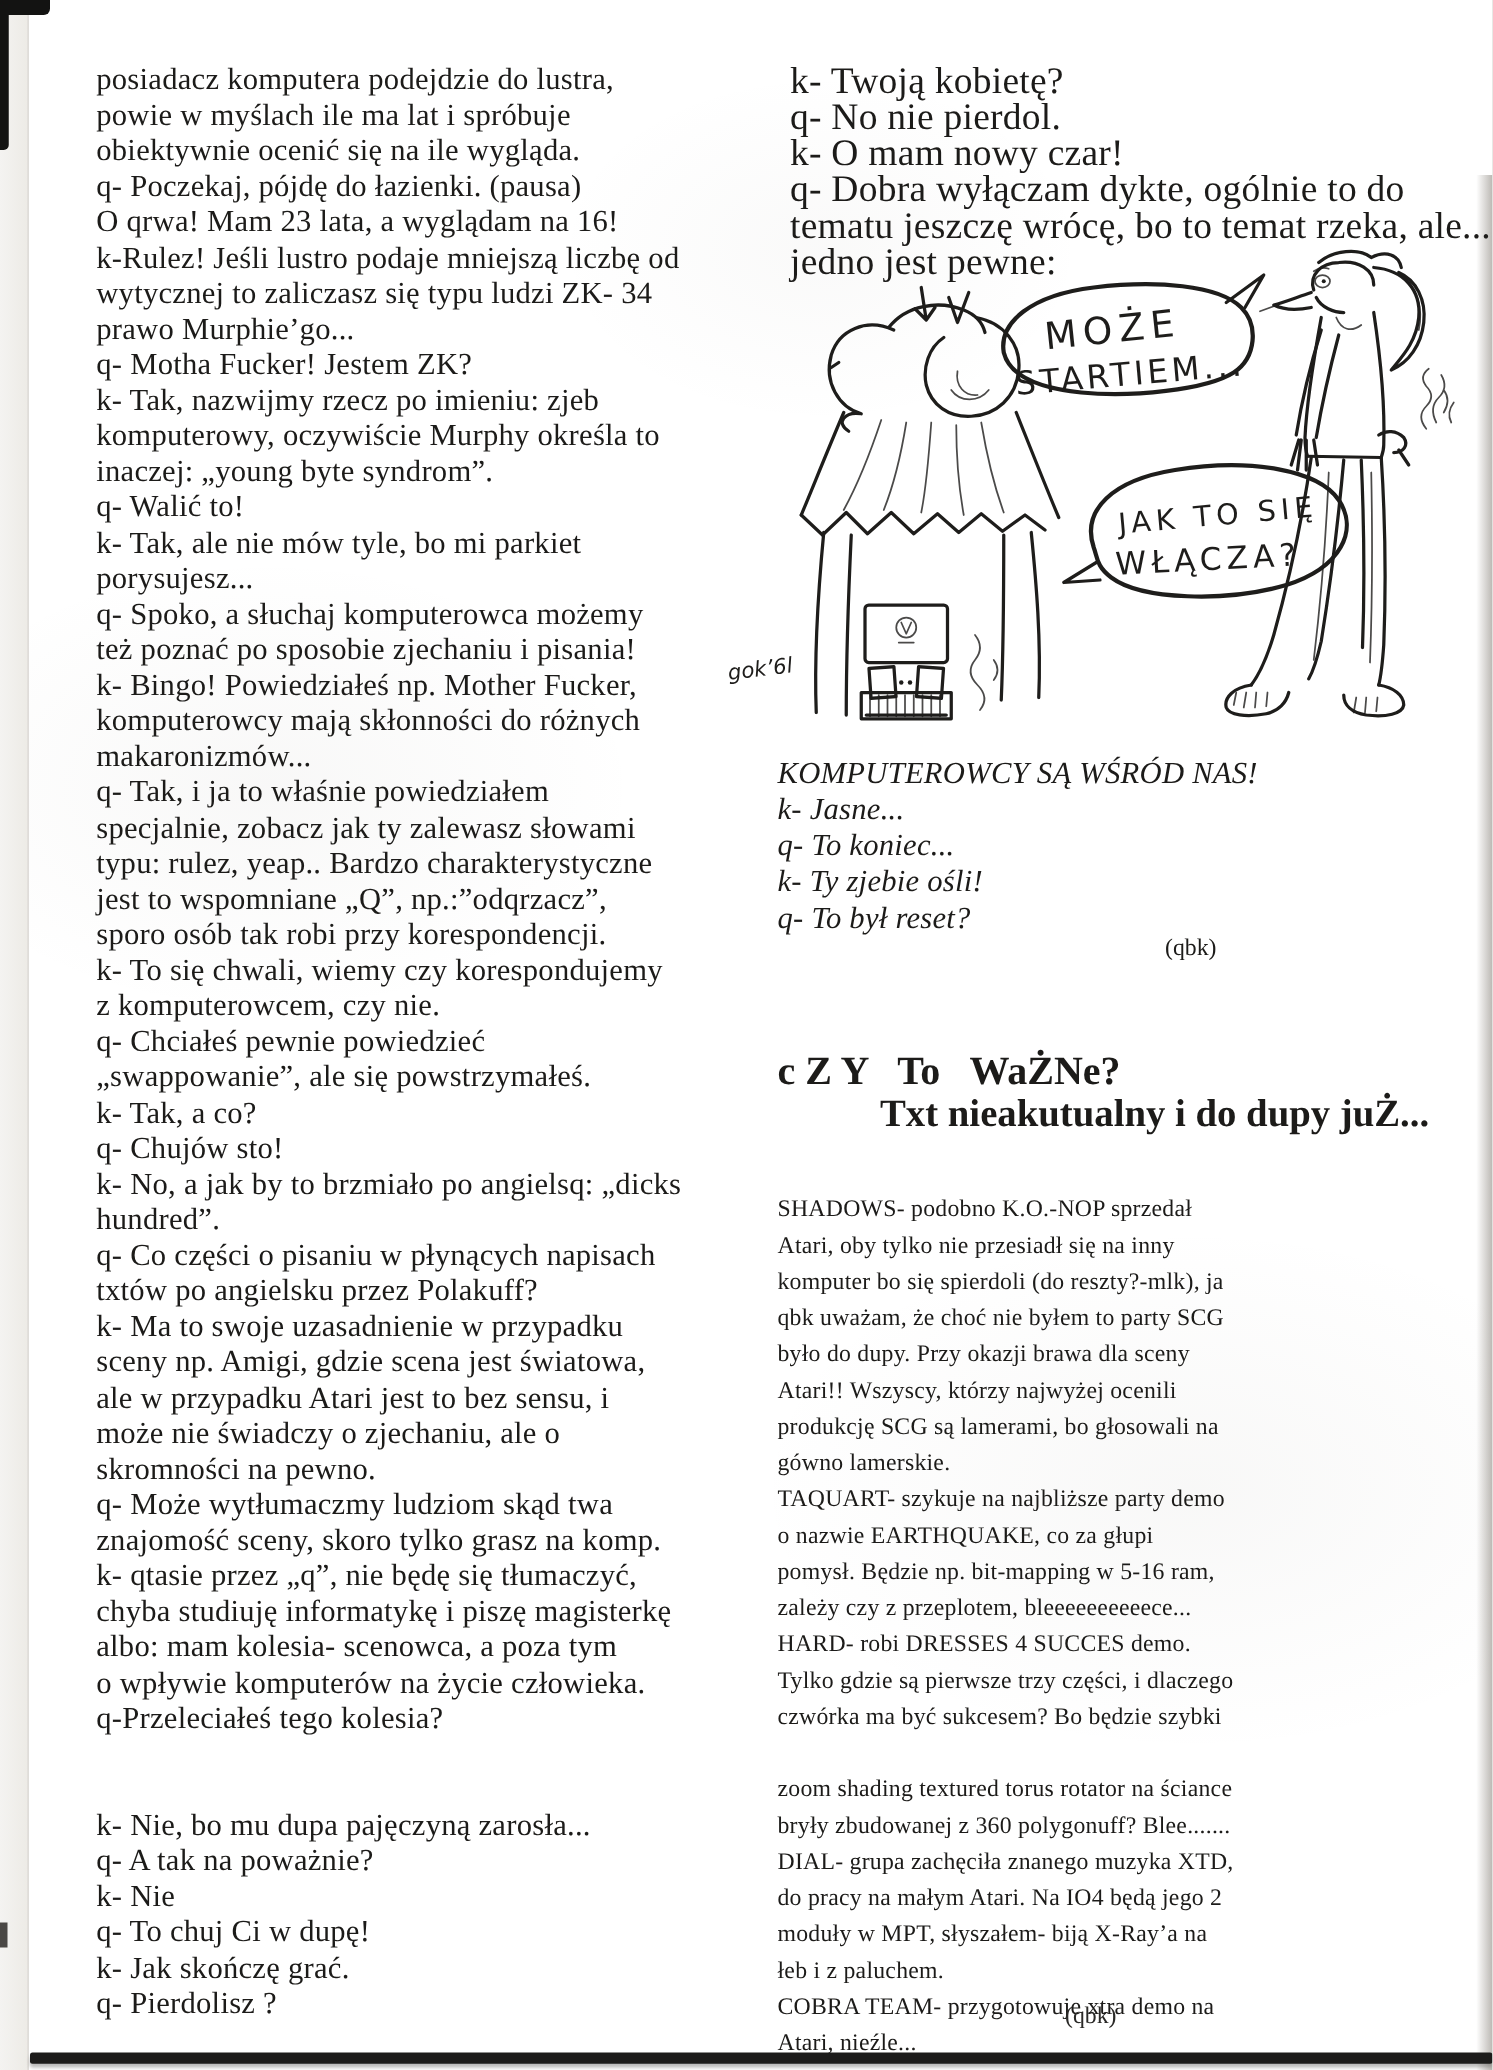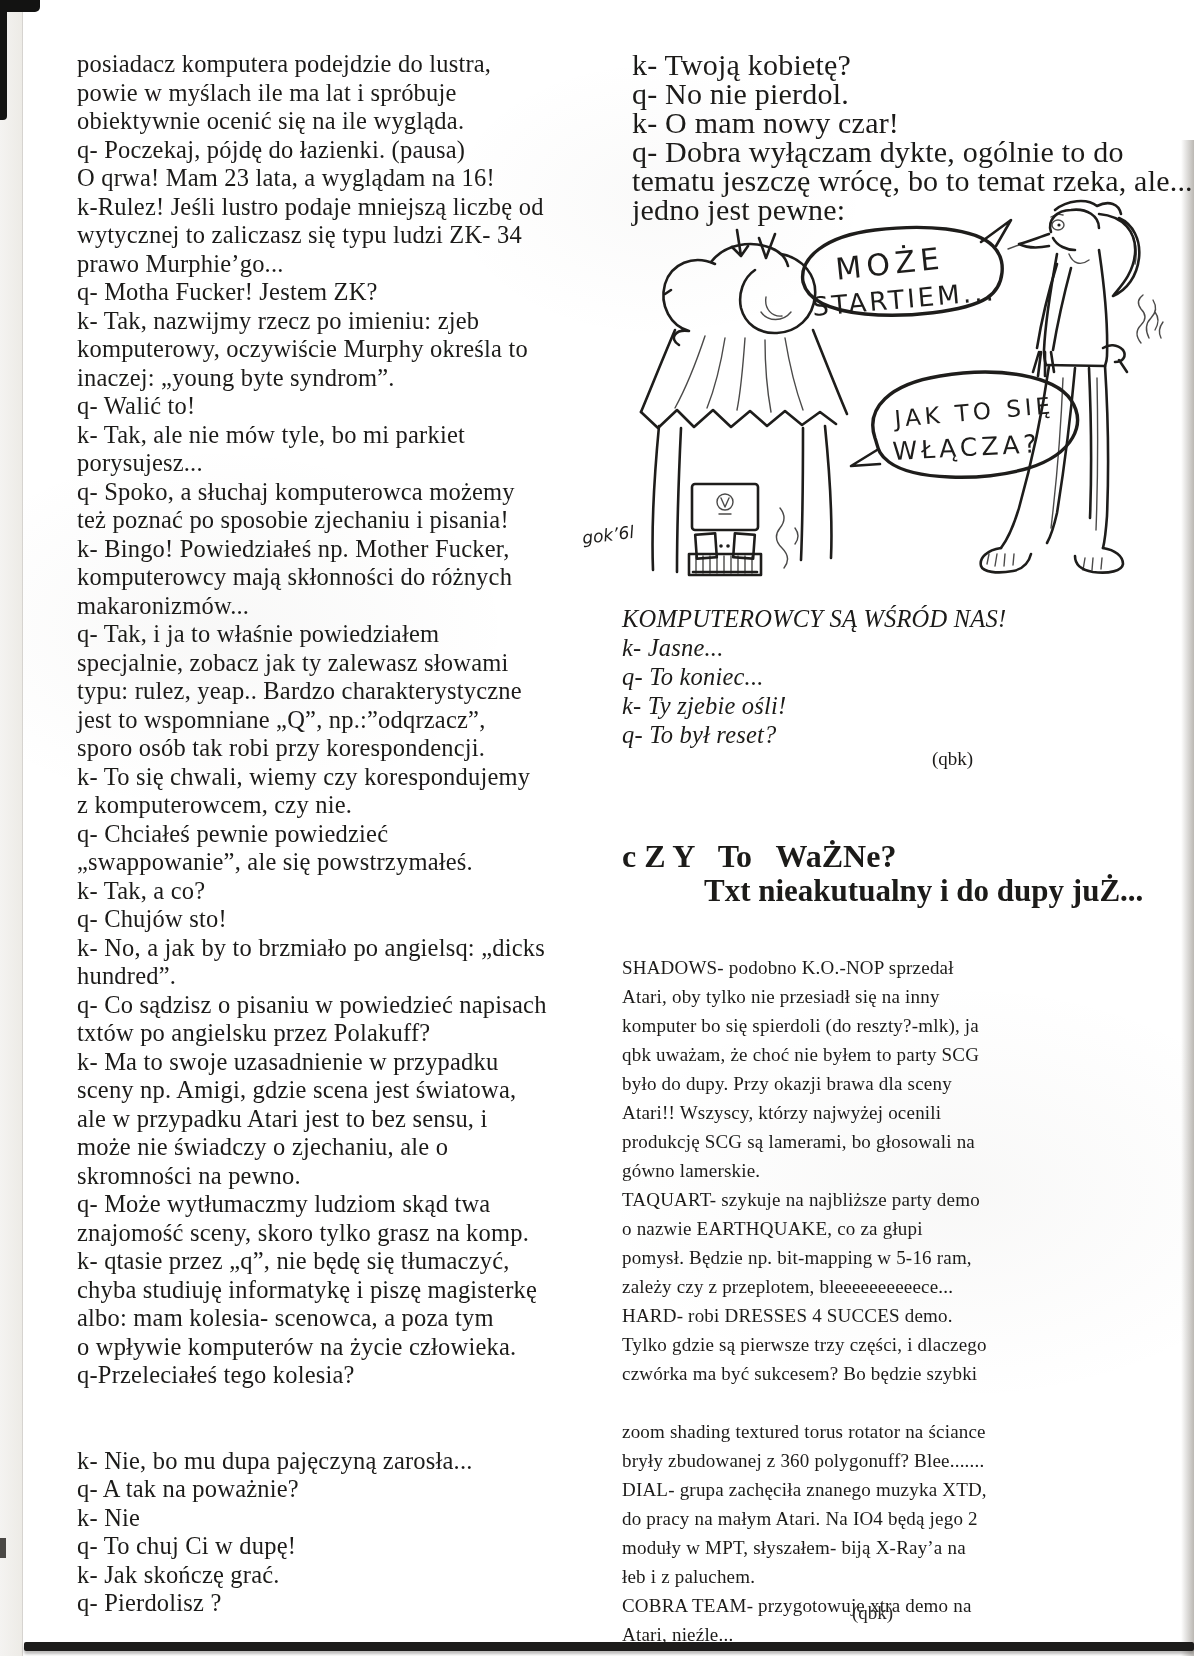--- a/index.html
+++ b/index.html
@@ -87,21 +87,21 @@
       <div class="tline">jest to wspomniane „Q”, np.:”odqrzacz”,</div>
       <div class="tline">sporo osób tak robi przy korespondencji.</div>
       <div class="tline">k- To się chwali, wiemy czy korespondujemy</div>
       <div class="tline">z komputerowcem, czy nie.</div>
       <div class="tline">q- Chciałeś pewnie powiedzieć</div>
       <div class="tline">„swappowanie”, ale się powstrzymałeś.</div>
       <div class="tline">k- Tak, a co?</div>
       <div class="tline">q- Chujów sto!</div>
       <div class="tline">k- No, a jak by to brzmiało po angielsq: „dicks</div>
       <div class="tline">hundred”.</div>
-      <div class="tline">q- Co sądzisz o pisaniu w powiedzieć napisach</div>
+      <div class="tline">q- Co części o pisaniu w płynących napisach</div>
       <div class="tline">txtów po angielsku przez Polakuff?</div>
       <div class="tline">k- Ma to swoje uzasadnienie w przypadku</div>
       <div class="tline">sceny np. Amigi, gdzie scena jest światowa,</div>
       <div class="tline">ale w przypadku Atari jest to bez sensu, i</div>
       <div class="tline">może nie świadczy o zjechaniu, ale o</div>
       <div class="tline">skromności na pewno.</div>
       <div class="tline">q- Może wytłumaczmy ludziom skąd twa</div>
       <div class="tline">znajomość sceny, skoro tylko grasz na komp.</div>
       <div class="tline">k- qtasie przez „q”, nie będę się tłumaczyć,</div>
       <div class="tline">chyba studiuję informatykę i piszę magisterkę</div>

